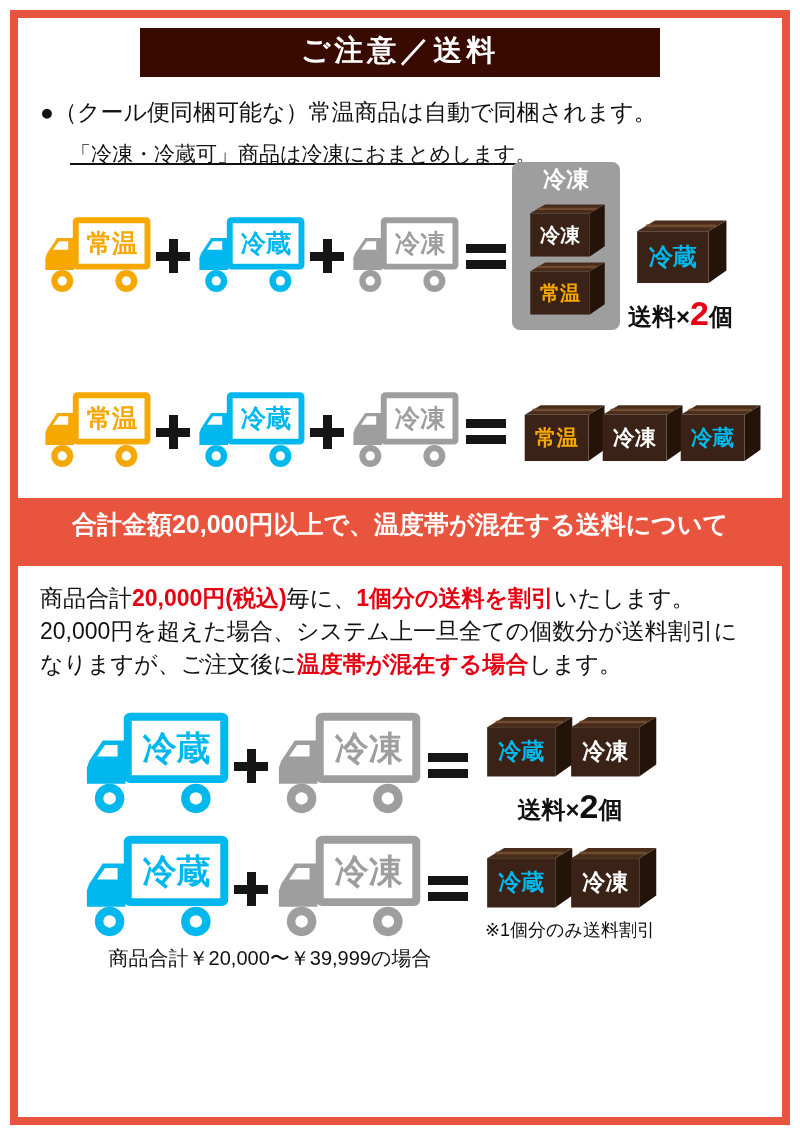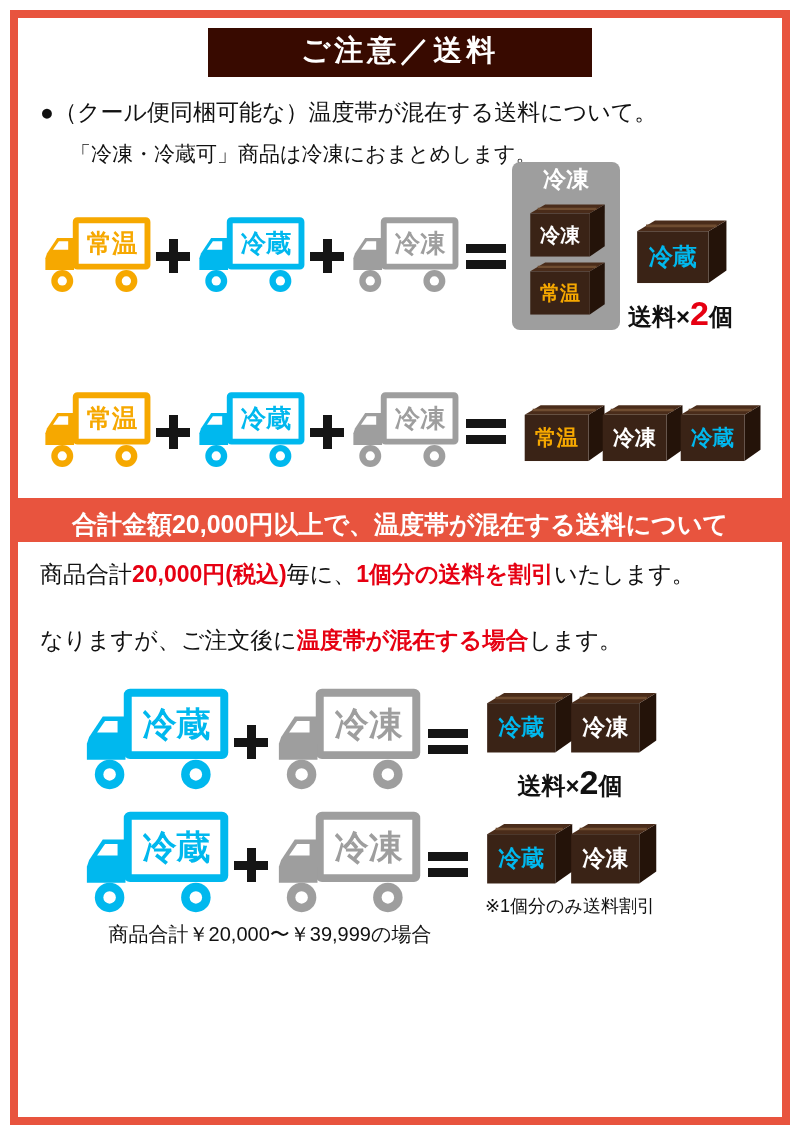--- a/index.html
+++ b/index.html
@@ -5,27 +5,27 @@
   html,body{margin:0;padding:0;}
   body{
     width:800px;height:1135px;background:#fff;position:relative;
     font-family:"Liberation Sans","DejaVu Sans",sans-serif;color:var(--ink,#111);
   }
   .frame{
     position:absolute;inset:10px;border:8px solid var(--border,#e8543e);
     padding:6px 22px 10px;box-sizing:border-box;overflow:hidden;background:#fff;
   }
   .title-bar{
-    width:384px;margin:4px auto 0;background:var(--headerBg,#380a00);color:#fff;
+    width:520px;margin:4px auto 0;background:var(--headerBg,#380a00);color:#fff;
     font-size:29px;font-weight:bold;text-align:center;letter-spacing:4px;padding:3px 0 6px;
   }
   .lead{margin:22px 0 0;font-size:23px;}
   .red{color:var(--red,#e60012);font-weight:bold;}
   .bullet{margin:20px 0 0;font-size:23px;}
-  .sub{margin:12px 0 0 30px;font-size:21px;}
+  .sub{margin:12px 0 0 30px;font-size:21px;text-decoration:underline;}
   .b2{line-height:31px;margin-top:16px;}
 
   .diagram{display:flex;align-items:center;}
   .d1{margin-top:4px;}
   .d2{margin-top:4px;}
   .d3{margin-top:24px;padding-left:40px;}
   .d4{margin-top:8px;padding-left:40px;}
 
   .truck{display:block;flex:none;}
   .d12 .truck{width:112px;height:81px;}
@@ -72,38 +72,38 @@
   .d2 .box{width:90px;height:75px;}
   .d34 .box{width:96px;height:80px;}
   .boxrow{display:flex;align-items:center;}
   .boxrow .box + .box{margin-left:-12px;}
 
   .fee{font-size:24px;font-weight:bold;white-space:nowrap;margin-top:2px;}
   .fee .count{font-size:34px;}
   .note{font-size:18px;margin-top:2px;white-space:nowrap;text-align:center;}
 
   .banner{
-    margin:26px -22px 0;height:44px;line-height:52px;background:var(--bannerBg,#e8543e);
+    margin:26px -22px 0;height:68px;line-height:52px;background:var(--bannerBg,#e8543e);
     color:#fff;font-size:25px;font-weight:bold;text-align:center;
   }
   .para{margin:16px 0 8px;font-size:23px;line-height:33px;}
   .caption{font-size:20px;margin-top:2px;}
   .cap3{width:340px;margin-left:50px;text-align:center;}
   .cap4{width:400px;margin-left:30px;text-align:center;}
 </style>
 </head>
 <body>
 
 <div class="page">
   <div class="frame">
 
     <div class="title-bar">ご注意／送料</div>
 
 
-    <p class="bullet">●（クール便同梱可能な）温度帯が混在する送料について。</p>
+    <p class="bullet">●（クール便同梱可能な）常温商品は自動で同梱されます。</p>
     <p class="sub">「冷凍・冷蔵可」商品は冷凍におまとめします。</p>
 
     <div class="diagram d1 d12">
       <svg class="truck c-orange" viewBox="0 0 132 96">
         <rect class="cargo" x="42" y="5" width="85" height="55" rx="2"></rect>
         <path class="cab" d="M40 26 H20 L8 44 L6 50 V64 H40 Z"></path>
           <path class="cabwin" d="M22 30 L15 40 H33 V30 Z"></path>
         <circle class="wh" cx="26" cy="77" r="13"></circle>
           <circle class="hub" cx="26" cy="77" r="5.5"></circle>
         <circle class="wh" cx="102" cy="77" r="13"></circle>
@@ -223,21 +223,21 @@
             <line class="b-seam" x1="18" y1="20" x2="97" y2="20"></line>
               <rect class="b-front" x="8" y="26" width="80" height="58"></rect>
             <text class="blabel t-cyan" x="48" y="64">冷蔵</text>
           </svg>
         </div>
       </div>
     </div>
 
     <div class="banner">合計金額20,000円以上で、温度帯が混在する送料について</div>
 
-    <p class="para"><span>商品合計</span><span class="red">20,000円(税込)</span><span>毎に、</span><span class="red">1個分の送料を割引</span><span>いたします。</span><br><br><span>なりますが、ご注文後に</span><span class="red">温度帯が混在する場合</span><span>します。</span></p>
+    <p class="para"><span>商品合計</span><span class="red">20,000円(税込)</span><span>毎に、</span><span class="red">1個分の送料を割引</span><span>いたします。</span><br><span>20,000円を超えた場合、システム上一旦全ての個数分が送料割引に</span><br><span>なりますが、ご注文後に</span><span class="red">温度帯が混在する場合</span><span>します。</span></p>
 
     <div class="dgroup">
       <div class="diagram d3 d34">
         <svg class="truck c-cyan" viewBox="0 0 132 96">
           <rect class="cargo" x="42" y="5" width="85" height="55" rx="2"></rect>
           <path class="cab" d="M40 26 H20 L8 44 L6 50 V64 H40 Z"></path>
             <path class="cabwin" d="M22 30 L15 40 H33 V30 Z"></path>
           <circle class="wh" cx="26" cy="77" r="13"></circle>
             <circle class="hub" cx="26" cy="77" r="5.5"></circle>
           <circle class="wh" cx="102" cy="77" r="13"></circle>

